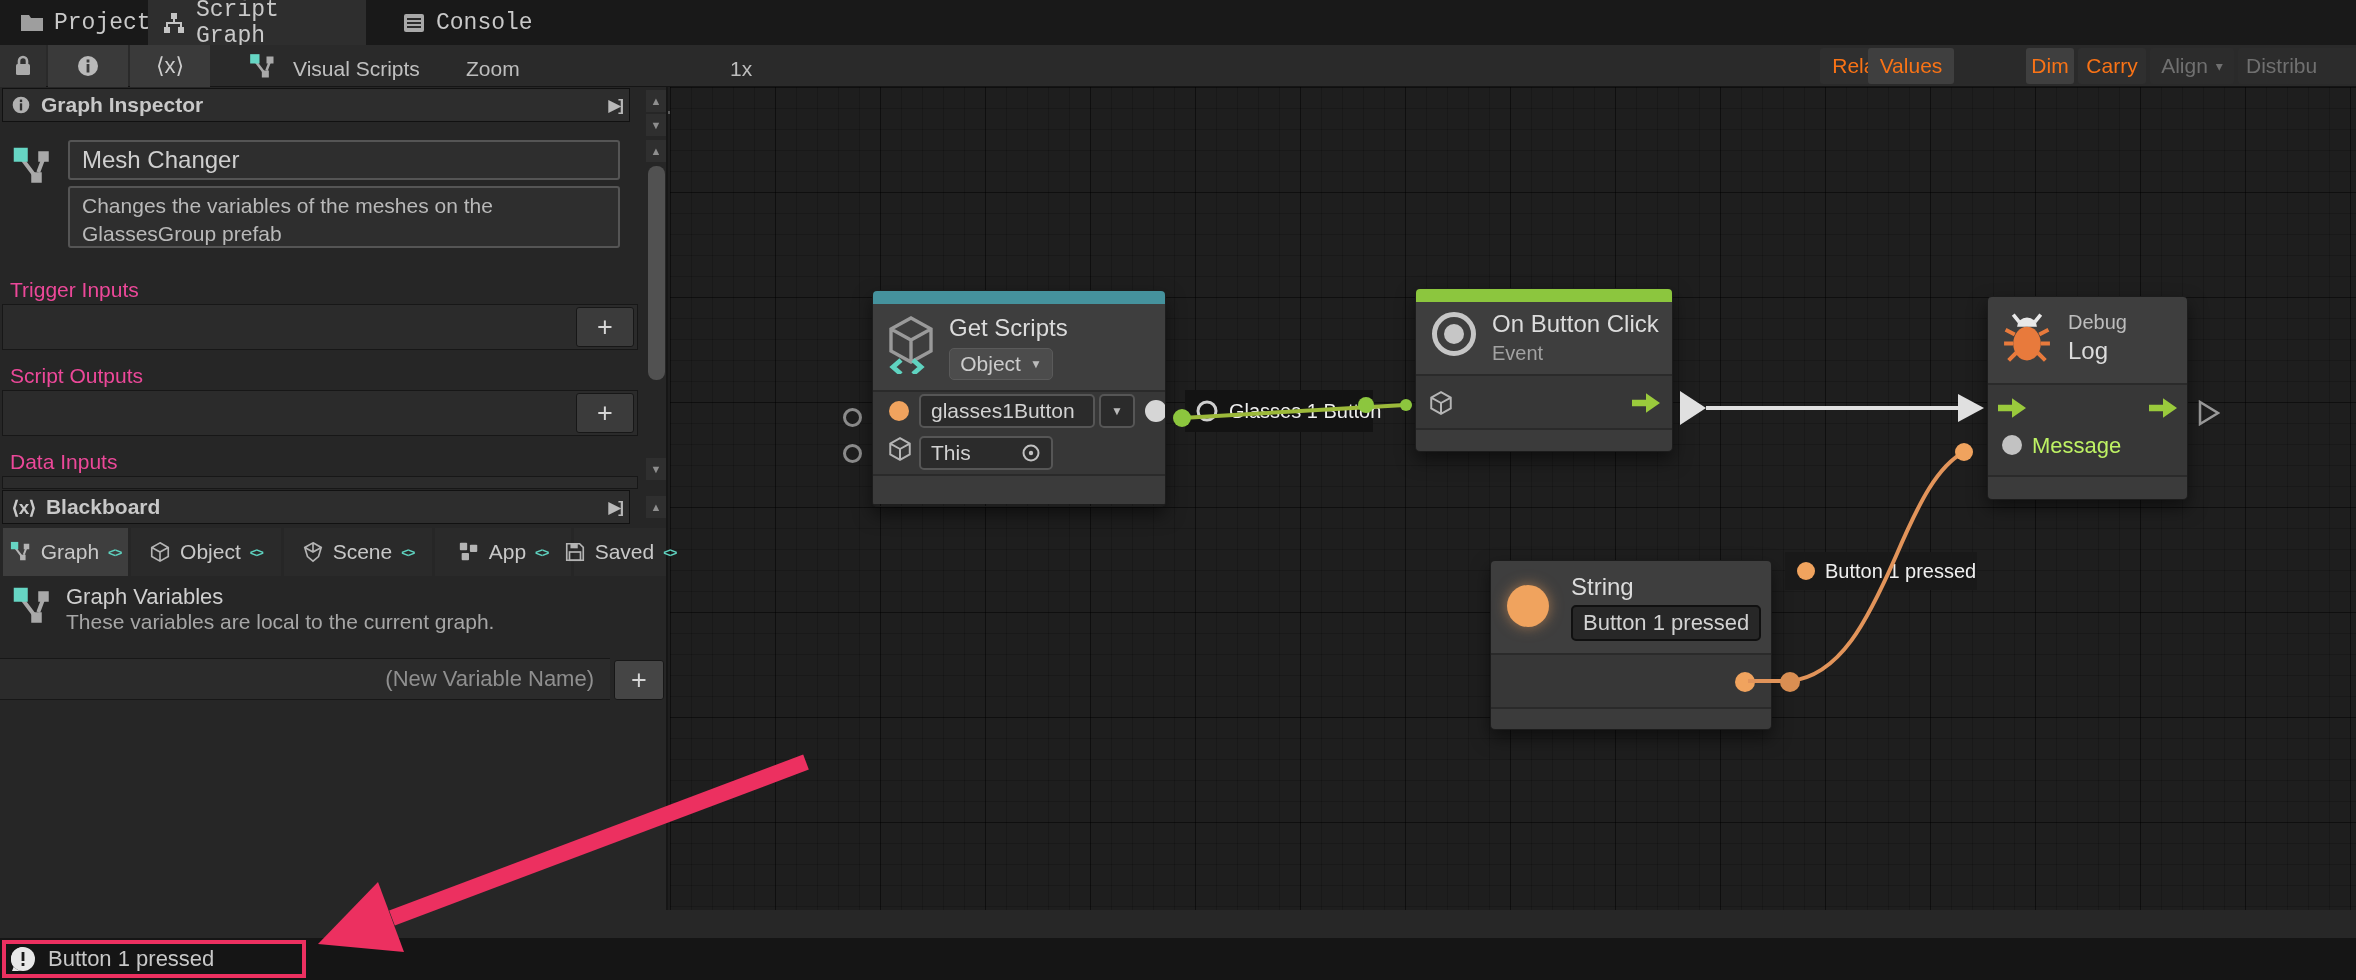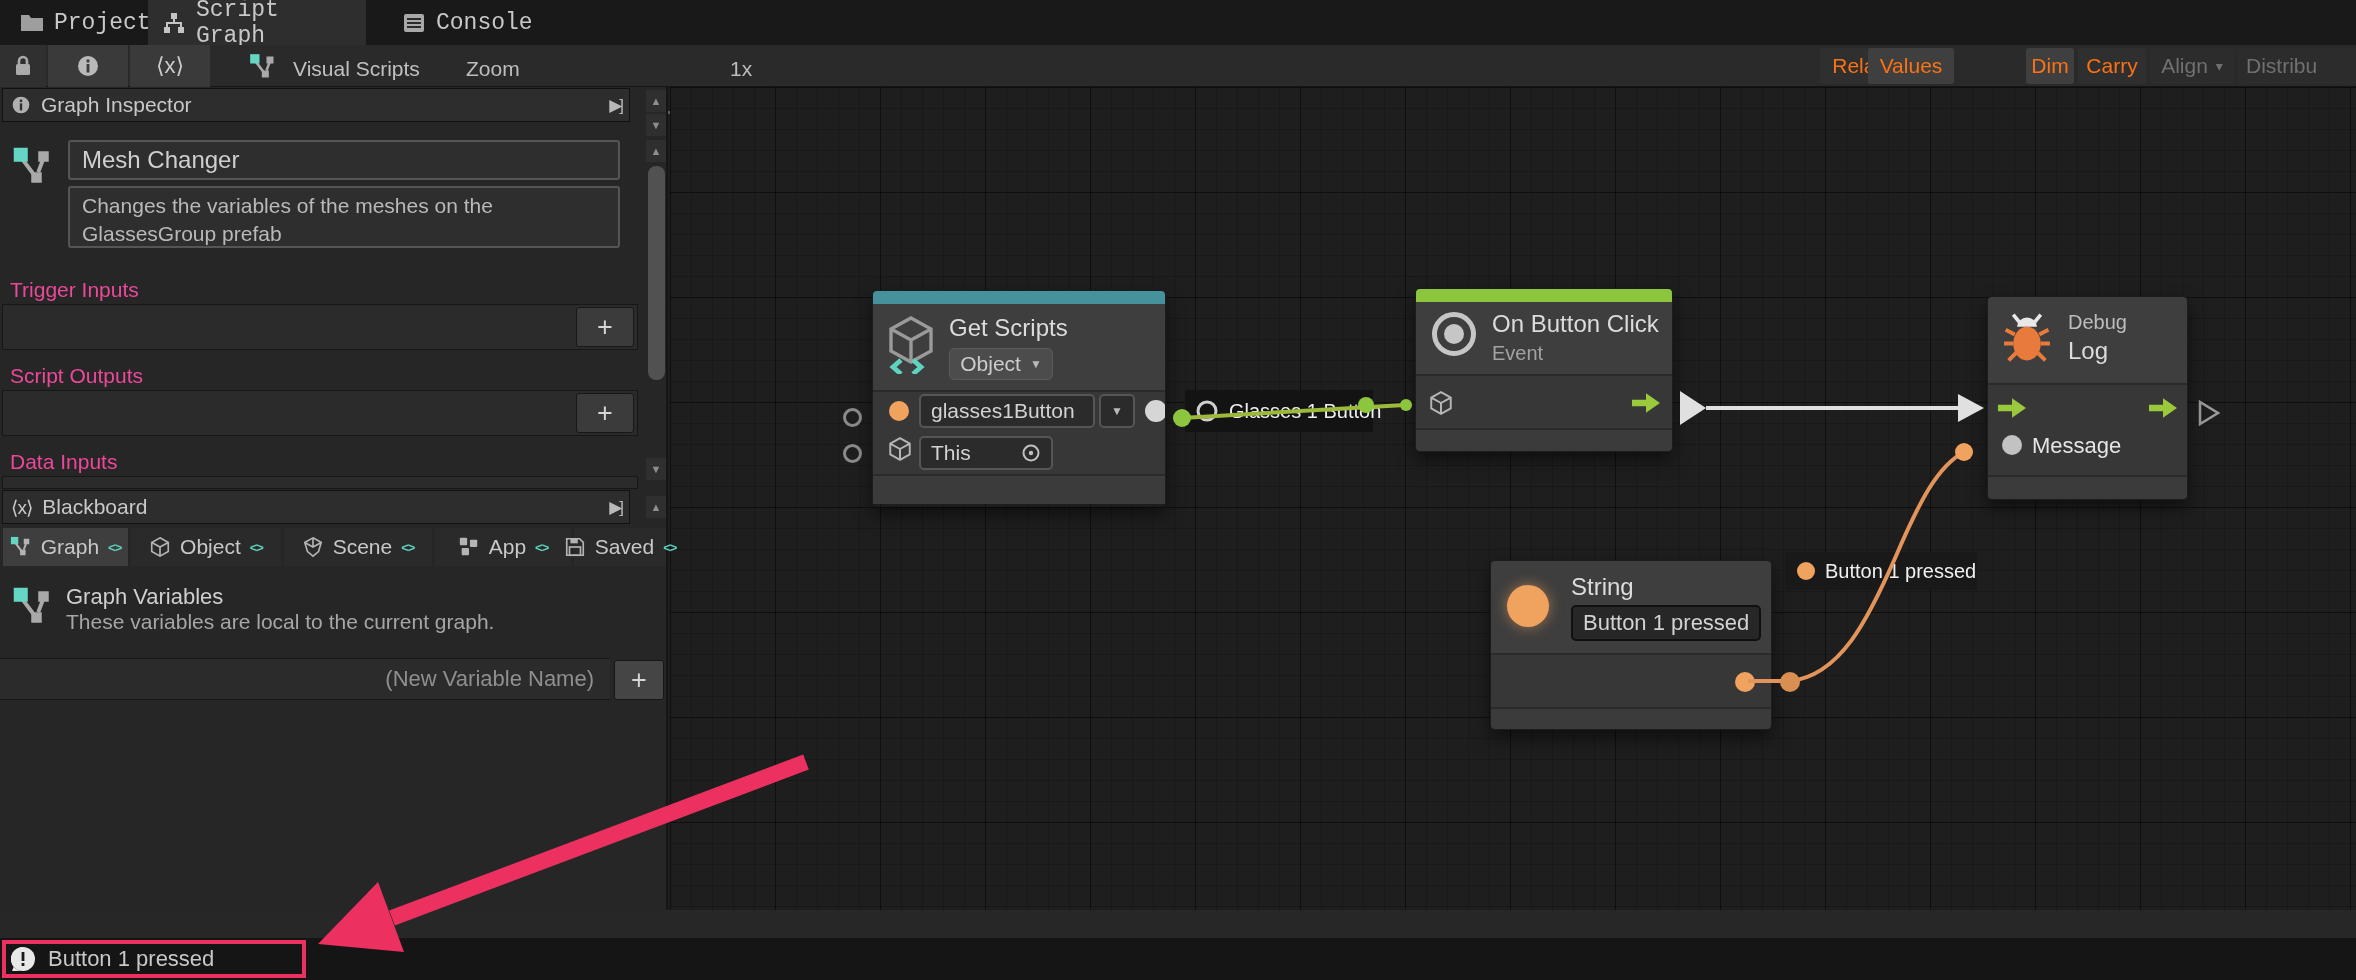--- a/index.html
+++ b/index.html
@@ -22,27 +22,27 @@
   .tbtn { position:absolute; top:0; height:42px; display:flex; align-items:center; justify-content:center; }
   .rbtn { position:absolute; top:3px; height:36px; display:flex; align-items:center; justify-content:center; border-radius:3px; font-size:21px; color:#f97316; }
   .rbtn.active { background:#3f3f3f; }
   .rbtn.normal { background:#2f2f2f; }
   .rbtn.disabled { background:#2c2c2c; color:#707070; }
   .slider-track { position:absolute; top:66px; left:544px; width:168px; height:3px; background:#5c5c5c; border-radius:2px; }
   .slider-knob { position:absolute; top:57px; left:690px; width:20px; height:20px; border-radius:50%; background:#8a8a8a; }
 
   
   .panel { left:0; top:87px; width:668px; height:823px; background:#262626; border-right:2px solid #161616; }
-  .phead { position:absolute; left:2px; width:628px; height:34px; background:#2d2d2d; border:1px solid #111; display:flex; align-items:center; gap:10px; padding:0 8px; font-size:21px; color:#c8c8c8; }
+  .phead { position:absolute; left:2px; width:628px; height:34px; background:#2d2d2d; border:1px solid #111; display:flex; align-items:center; gap:10px; padding:0 8px; font-size:21px; color:#c8c8c8;font-weight:bold; }
   .dock { margin-left:auto; font-size:17px; color:#b8b8b8; letter-spacing:-3px; }
   .field { background:#2e2e2e; border:2px solid #555; border-radius:3px; color:#cfcfcf; display:flex; align-items:center; padding:0 12px; }
   .seclabel { position:absolute; left:10px; font-size:21px; color:#ec4899; }
   .secbox { position:absolute; left:2px; width:636px; background:#2b2b2b; border:1px solid #171717; }
   .plusbtn { position:absolute; width:58px; height:40px; background:#3b3b3b; border:1px solid #171717; border-radius:3px; color:#d6d6d6; font-size:27px; display:flex; align-items:center; justify-content:center; }
-  .bbtab { position:absolute; top:528px; height:38px; background:#2a2a2a; display:flex; align-items:center; justify-content:center; gap:9px; font-size:21px; color:#c8c8c8; }
+  .bbtab { position:absolute; top:528px; height:48px; background:#2a2a2a; display:flex; align-items:center; justify-content:center; gap:9px; font-size:21px; color:#c8c8c8; }
   .bbtab.active { background:#3e3e3e; }
   .vsmark { color:#5fd3c0; font-weight:bold; font-size:13px; letter-spacing:-1px; }
   .sbtn { position:absolute; left:646px; width:20px; height:22px; background:#2f2f2f; color:#8e8e8e; font-size:11px; display:flex; align-items:center; justify-content:center; }
   .sthumb { position:absolute; left:648px; width:17px; background:#515151; border-radius:8px; }
 
   
   .canvas {
     left:670px; top:87px; width:1686px; height:823px; background-color:#1e1e1e;
     background-image:
       linear-gradient(rgba(0,0,0,.40) 1px, transparent 1px),
@@ -384,21 +384,21 @@
         <svg width="28" height="20" viewBox="0 0 26 18">
             <path d="M0,6 H13 V0 L26,9 L13,18 V12 H0 Z" fill="#9ACA3C"></path>
           </svg>
       </span>
       <span class="icon abs" style="right:10px;top:13px">
         <svg width="28" height="20" viewBox="0 0 26 18">
             <path d="M0,6 H13 V0 L26,9 L13,18 V12 H0 Z" fill="#9ACA3C"></path>
           </svg>
       </span>
       <div class="dot" style="left:14px;top:50px;width:20px;height:20px;background:#c2c2c2"></div>
-      <span class="abs" style="left:44px;top:48px;font-size:22px;color:#e5e5e5">Message</span>
+      <span class="abs" style="left:44px;top:48px;font-size:22px;color:#bef264">Message</span>
     </div>
     <div class="nfoot" style="height:24px"></div>
   </div>
 
   <span class="icon abs" style="left:2198px;top:400px">
     <svg width="22" height="26" viewBox="0 0 22 26">
         <polygon points="2,2 2,24 20,13" fill="none" stroke="#9a9a9a" stroke-width="2.5"></polygon>
       </svg>
   </span>
 

